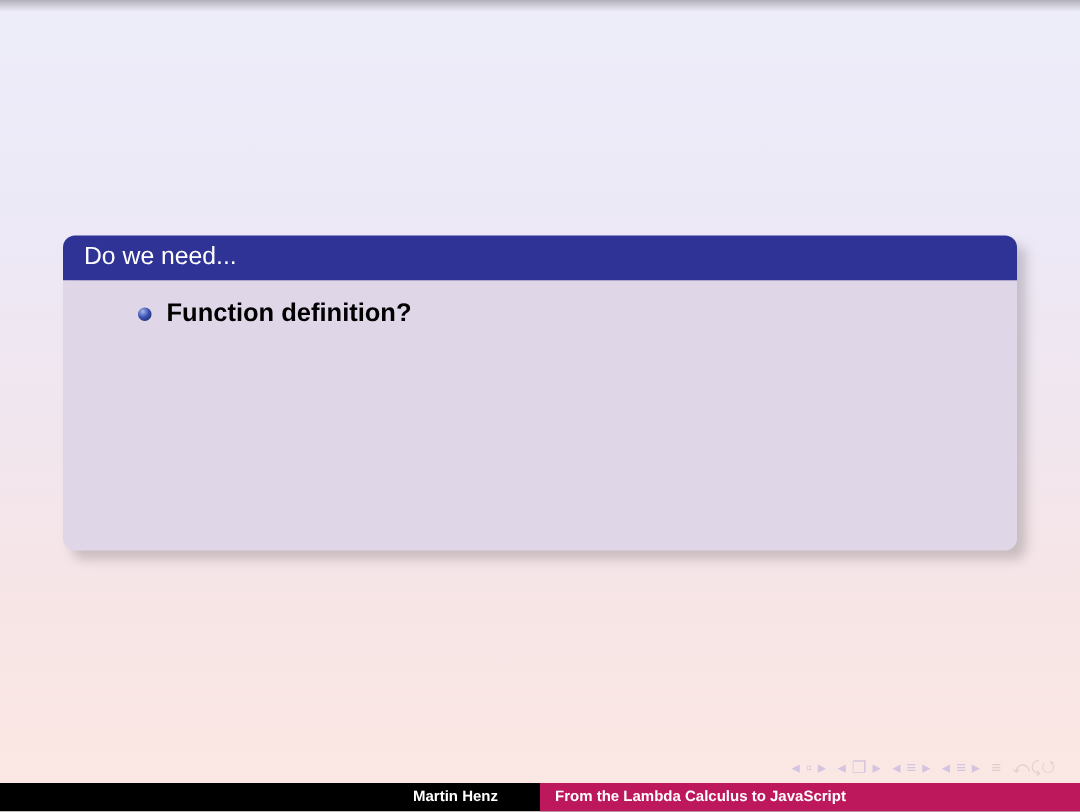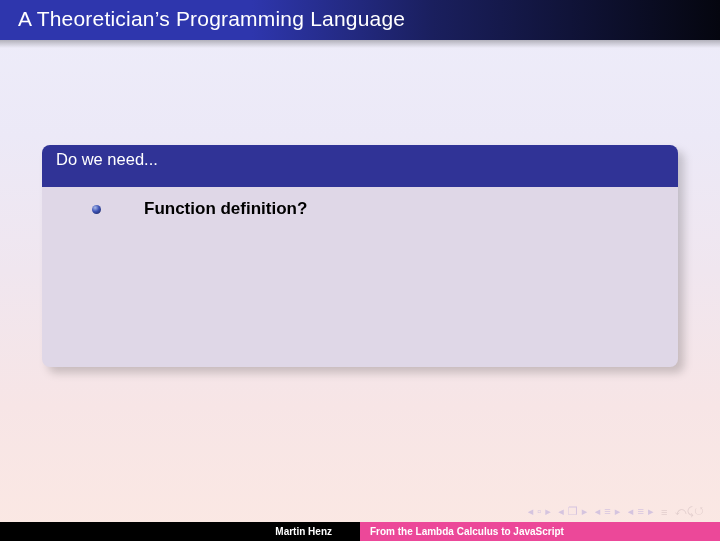--- a/index.html
+++ b/index.html
@@ -43,23 +43,24 @@
     border-radius: 8px;
     filter: blur(4px);
     z-index: 0;
   }
   .block-header {
     position: relative;
     z-index: 1;
     background: #303396;
     color: #fff;
     font-size: 16.5px;
-    padding: 5px 14px 18px 14px;
+    padding: 5px 14px 6px 14px;
     border-top-left-radius: 8px;
     border-top-right-radius: 8px;
+    margin-top: 12px;
   }
   .block-body {
     position: relative;
     z-index: 1;
     background: #dfd7e7;
     min-height: 180px;
     border-bottom-left-radius: 8px;
     border-bottom-right-radius: 8px;
     padding: 12px 22px;
   }
@@ -73,21 +74,20 @@
     width: 9px;
     height: 9px;
     border-radius: 50%;
     background: radial-gradient(circle at 35% 30%, #a7b8e8 0%, #3c52b5 45%, #151e50 100%);
     flex: 0 0 auto;
   }
   .bullet-text {
     font-size: 17px;
     font-weight: 700;
     color: #000;
-    margin-left: 33px;
   }
   .nav-row {
     position: absolute;
     right: 14px;
     bottom: 23px;
     display: flex;
     gap: 3px;
     align-items: center;
     color: #c7b9d6;
     opacity: 0.75;
@@ -118,39 +118,36 @@
     align-items: center;
     padding-right: 28px;
   }
   .footer-author {
     color: #fff;
     font-size: 10px;
     font-weight: 700;
   }
   .footer-right {
     flex: 0 0 50%;
-    background: #ec4899;
+    background: #be185d;
     display: flex;
     align-items: center;
     padding-left: 10px;
   }
   .footer-title {
     color: #fff;
     font-size: 10px;
     font-weight: 700;
   }
 </style>
 </head>
 <body>
 
 <div class="slide">
 
-  <div class="titlebar">
-    <span>A Theoretician’s Programming Language</span>
-  </div>
   <div class="titlebar-shadow"></div>
 
   <div class="content-area">
     <div class="block">
       <div class="block-shadow"></div>
       <div class="block-header">
         <span>Do we need...</span>
       </div>
       <div class="block-body">
         <div class="bullet-row">

